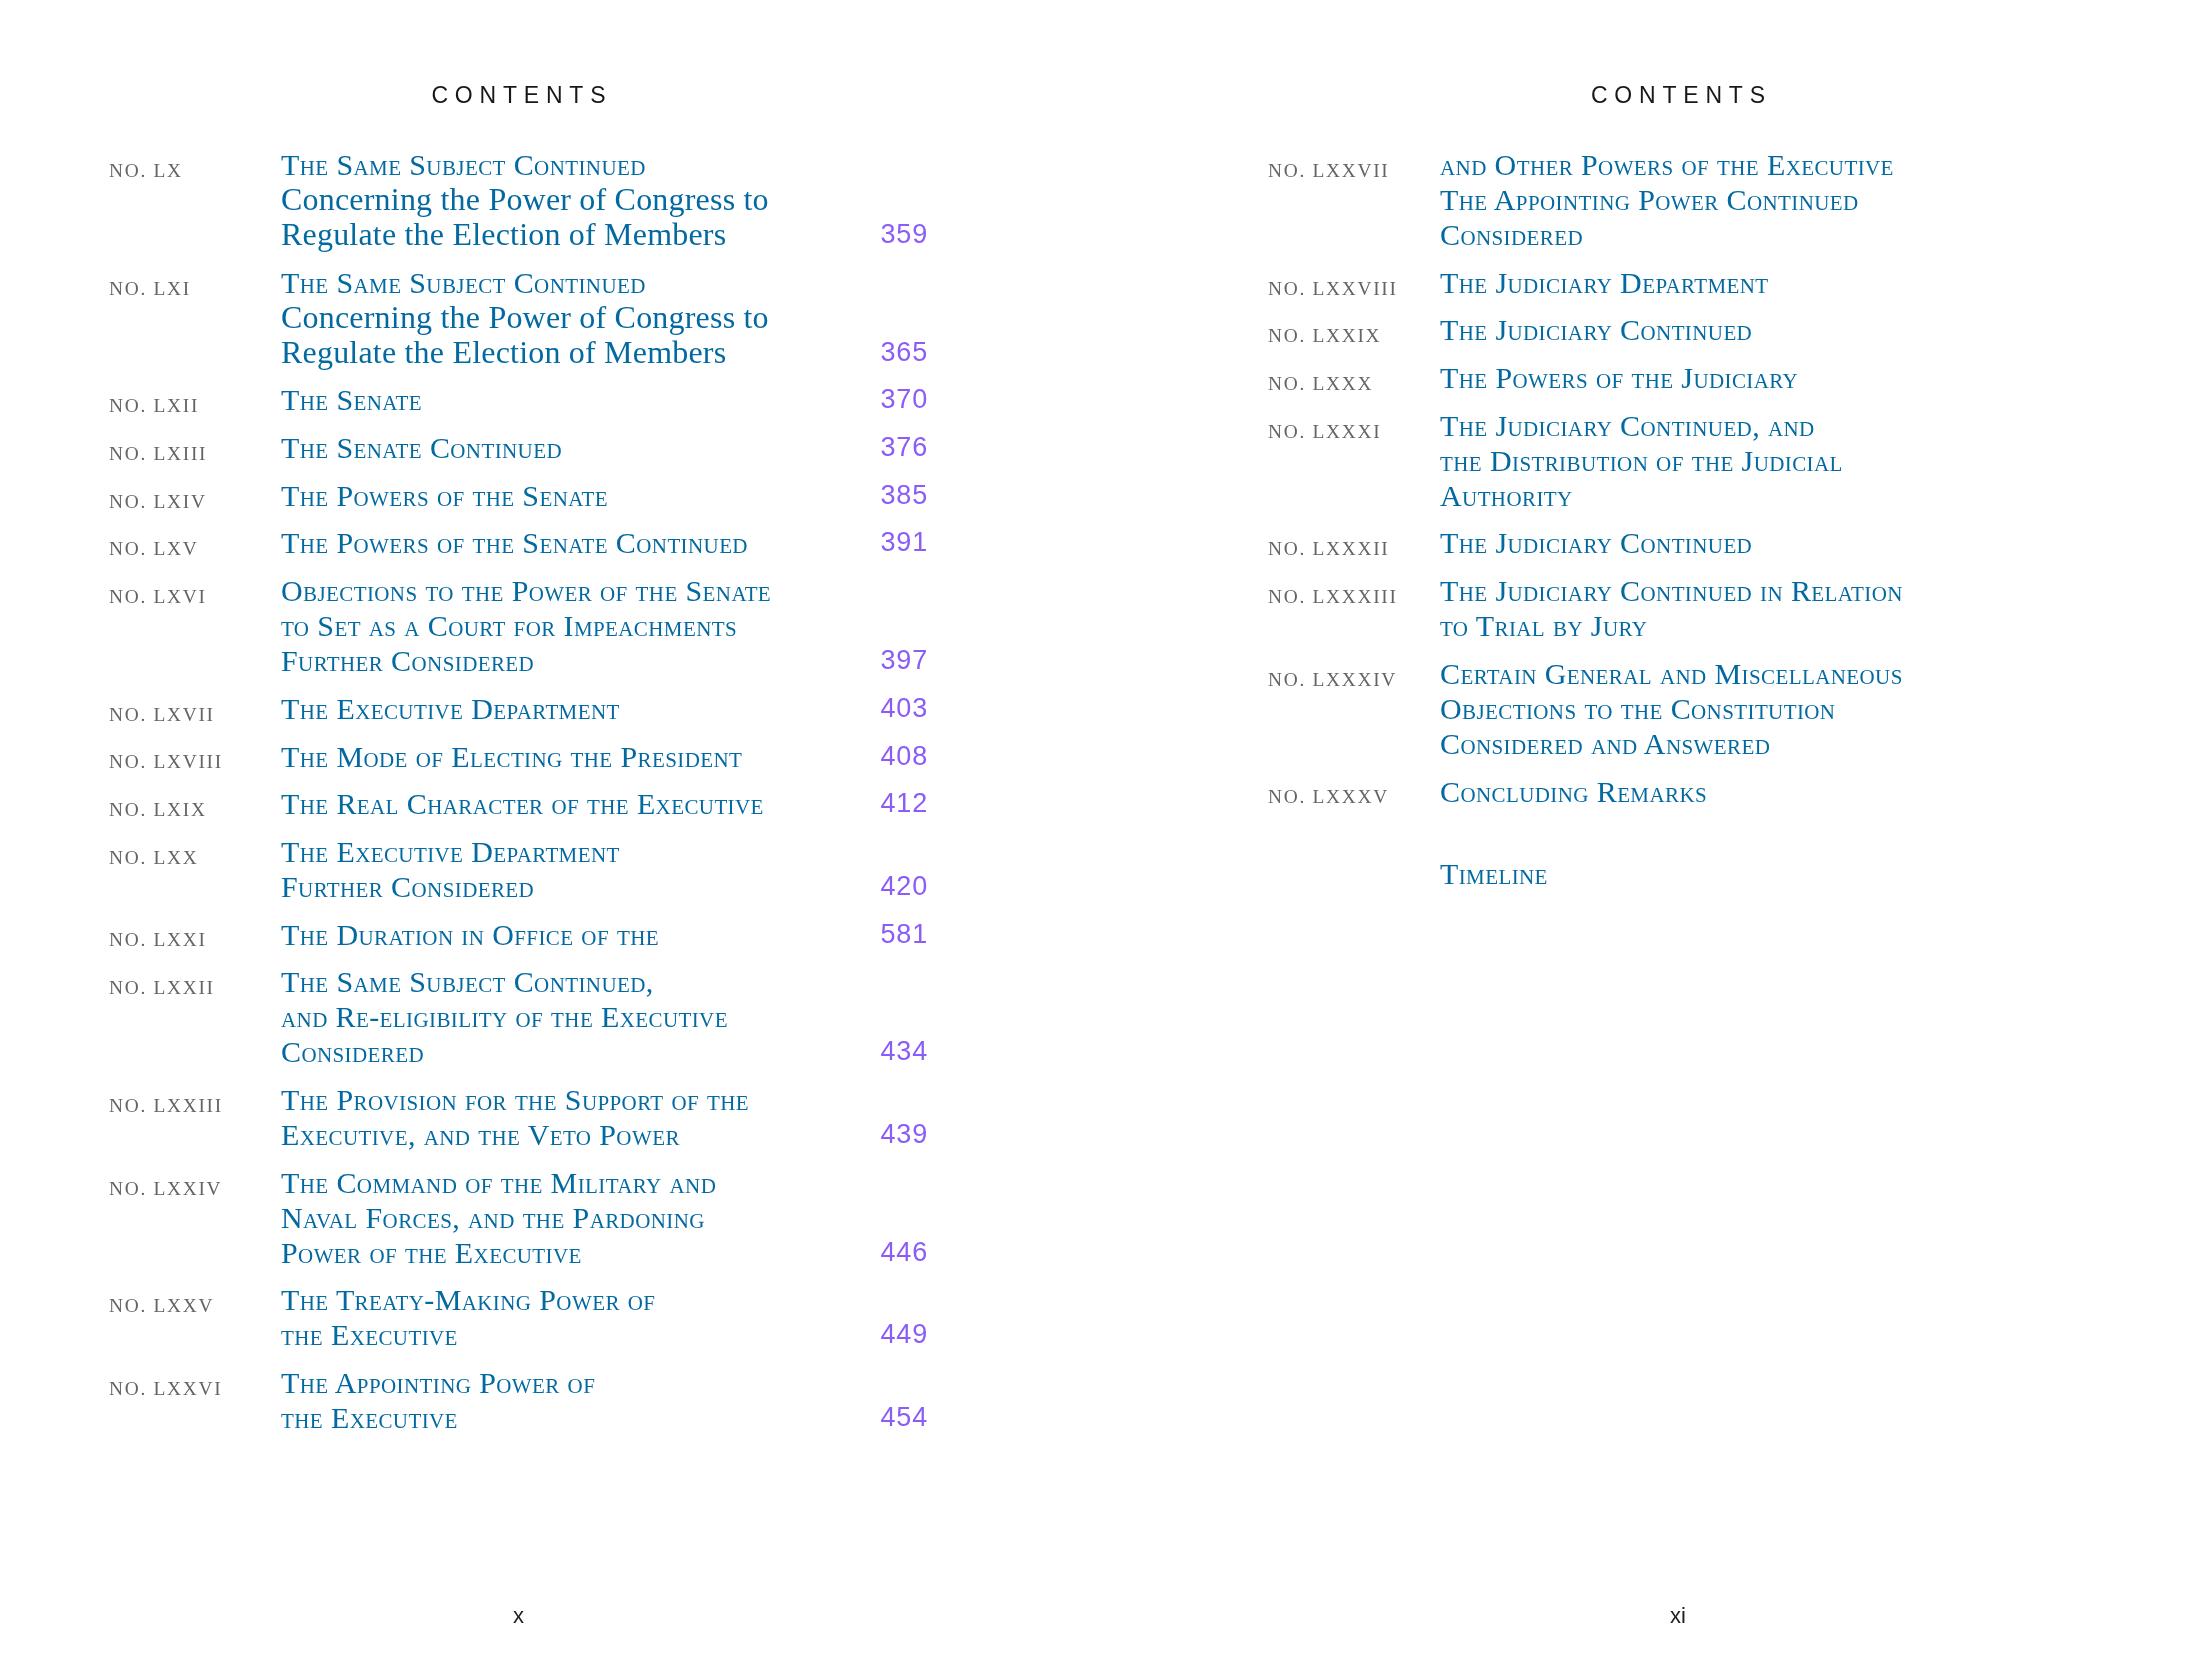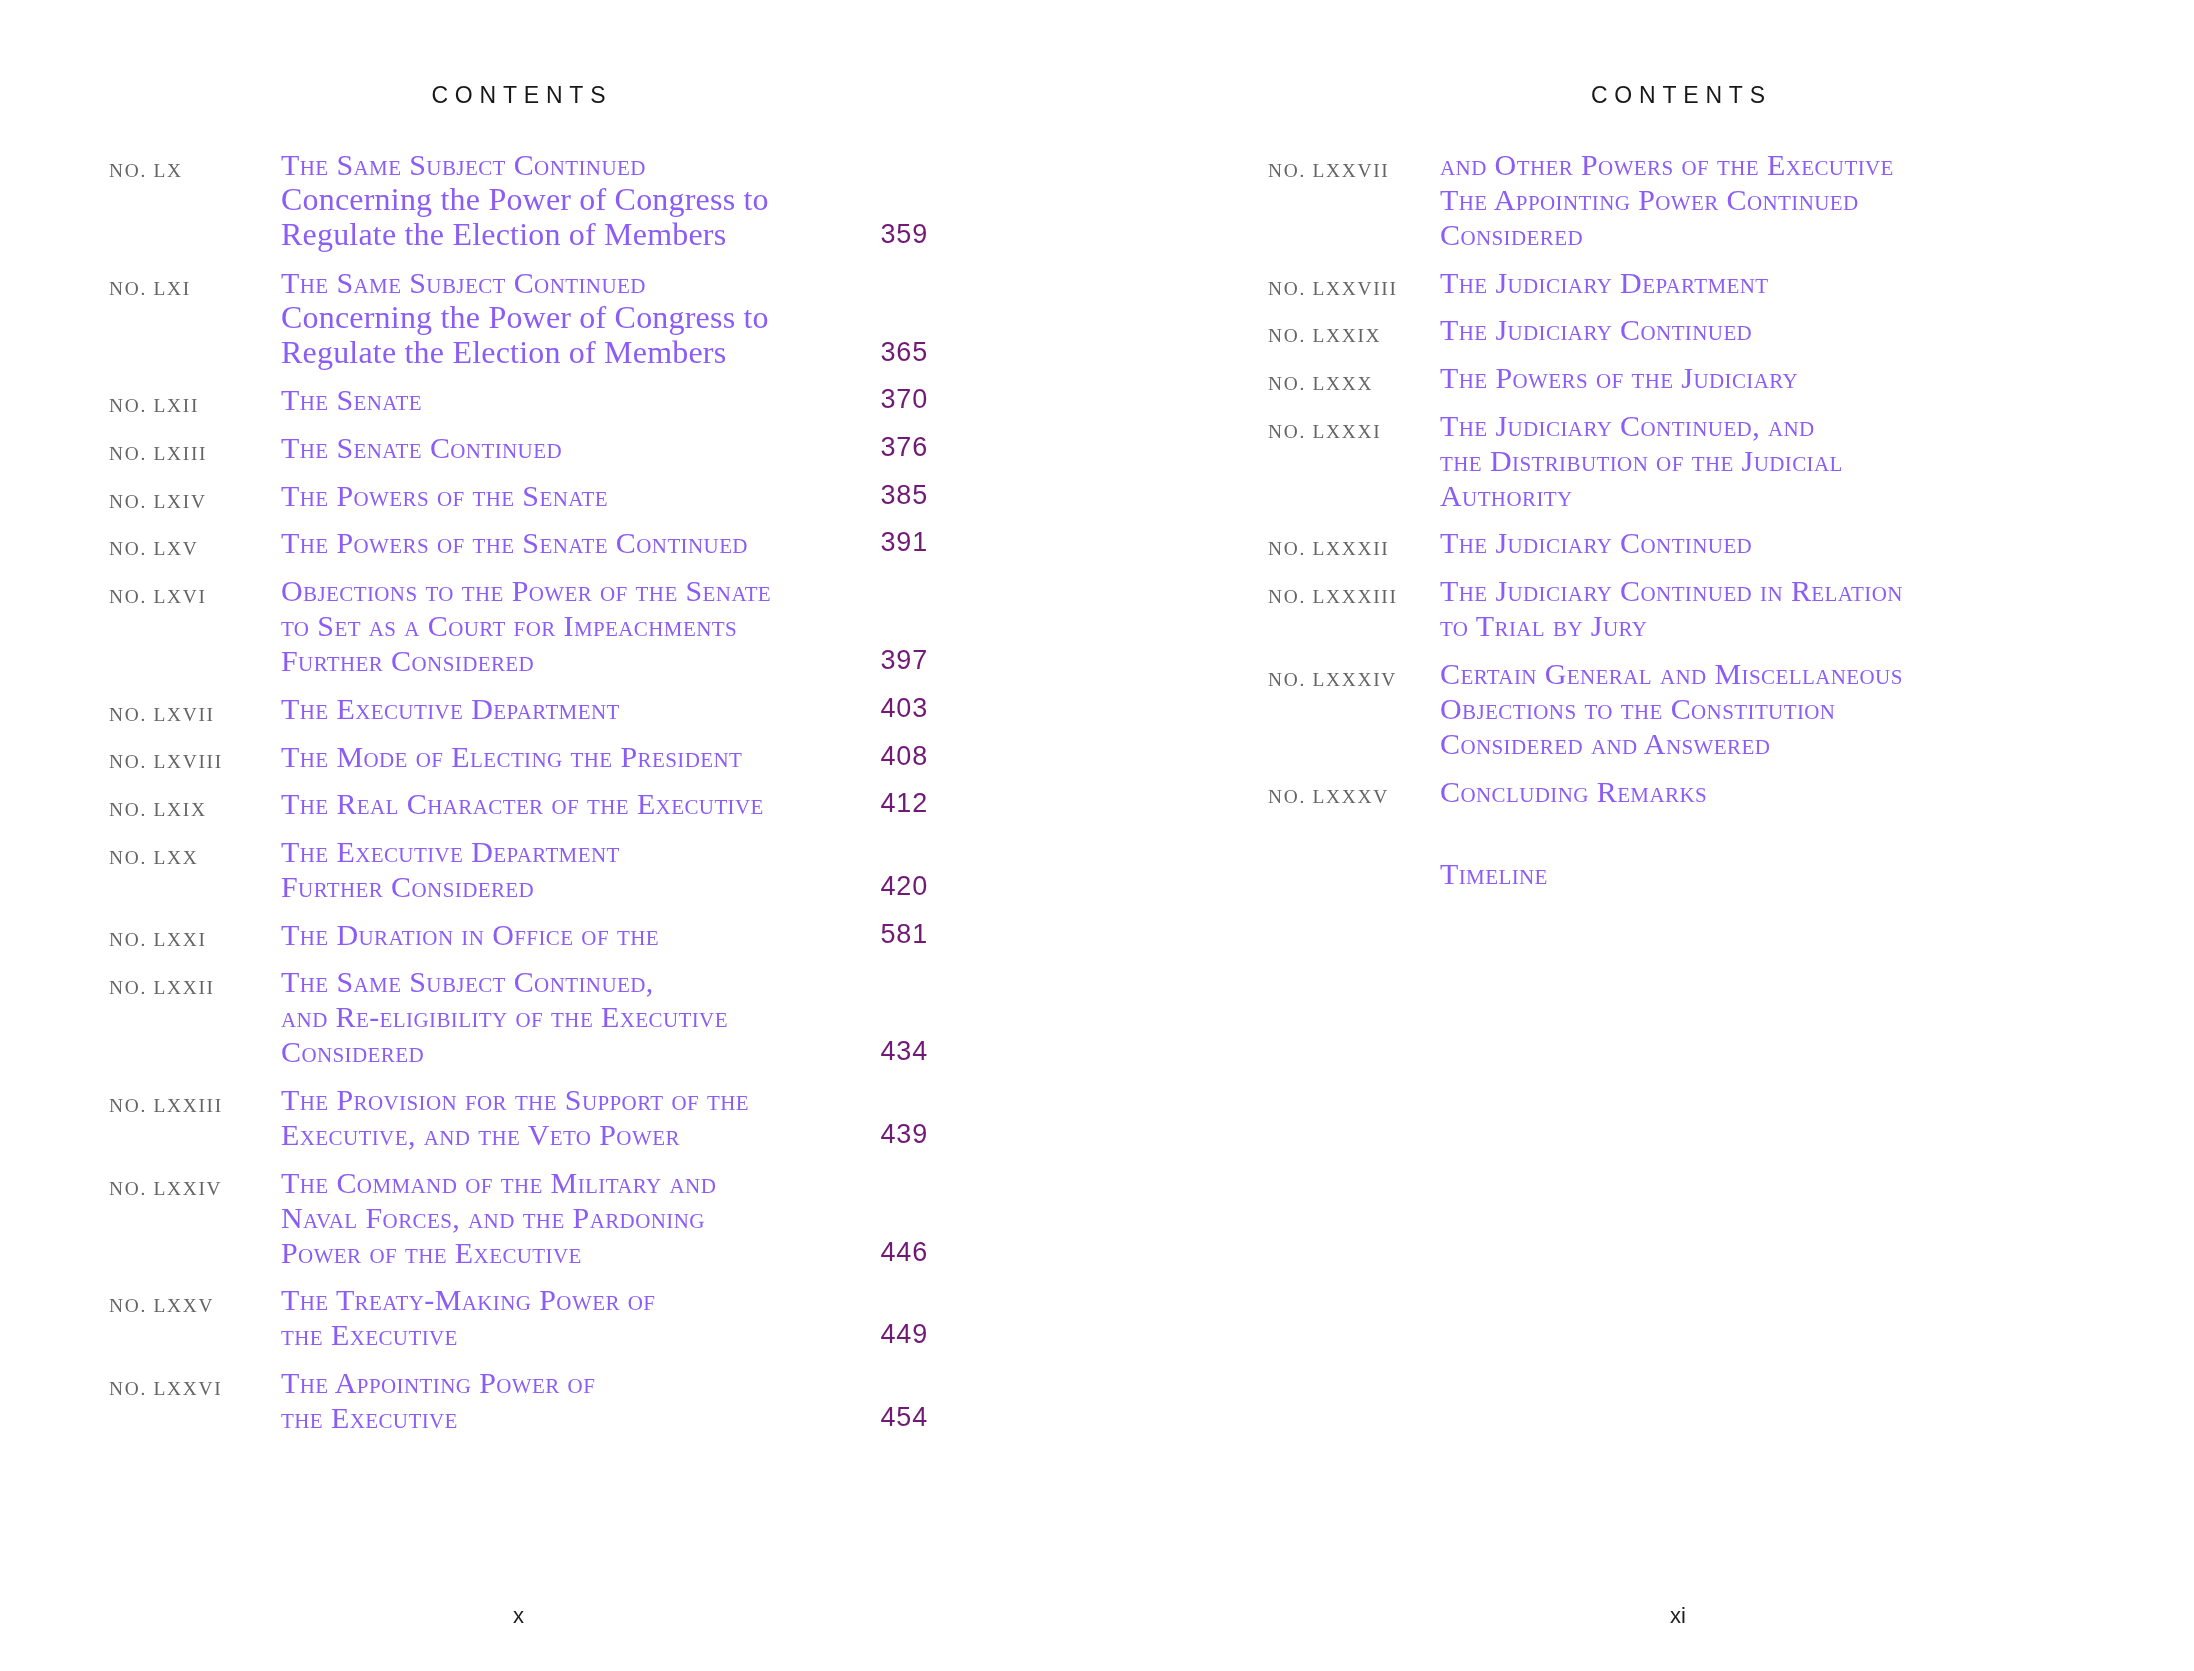--- a/index.html
+++ b/index.html
@@ -49,21 +49,21 @@
     position: relative;
     top: 5.9px;
     align-self: start;
     font-size: 19.4px;
     line-height: 35px;
     letter-spacing: 1.7px;
     color: #646464;
     white-space: nowrap;
   }
   .entry-title {
-    color: #8b5cf6;
+    color: #0369a1;
   }
   .entry-title .line {
     font-size: 30px;
     line-height: 35px;
     white-space: nowrap;
   }
   .entry-title .line.sc {
     font-variant: small-caps;
     letter-spacing: 0.4px;
   }
@@ -71,21 +71,21 @@
     font-size: 32px;
     letter-spacing: 0.2px;
   }
   .entry-page {
     align-self: end;
     text-align: right;
     font-family: "Liberation Sans", sans-serif;
     font-size: 27px;
     line-height: 35px;
     letter-spacing: 0.8px;
-    color: #701a75;
+    color: #8b5cf6;
   }
 
   .page-footer {
     position: absolute;
     bottom: 21px;
     left: 0;
     right: 0;
     text-align: center;
     font-family: "Liberation Sans", sans-serif;
     font-size: 22px;

